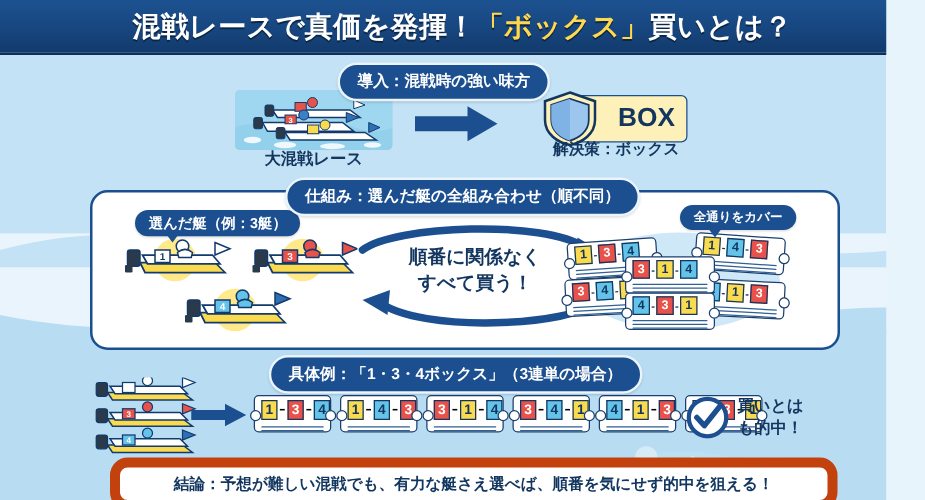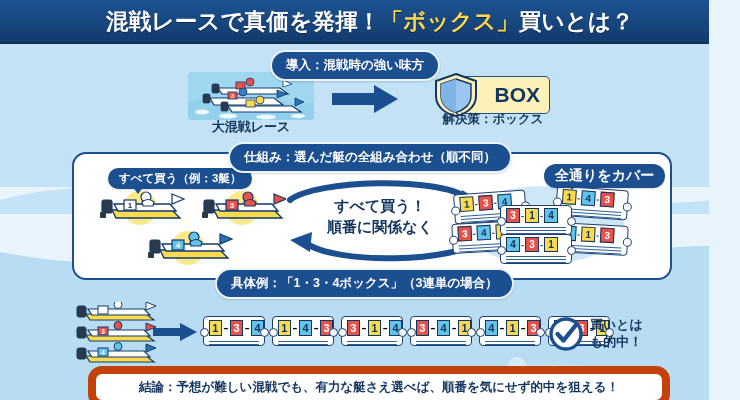--- a/index.html
+++ b/index.html
@@ -177,21 +177,21 @@
       <path d="M24,2 L44,9 L44,24 C44,35 34,42 24,44 C14,42 4,35 4,24 L4,9 Z" fill="#fdf0b8" stroke="#12365f" stroke-width="2"></path>
       <path d="M24,7 L39,12 L39,24 C39,33 31,38.5 24,40.5 C17,38.5 9,33 9,24 L9,12 Z" fill="#9cc6ee" stroke="#12365f" stroke-width="1.4"></path>
       <path d="M24,7 L24,40.5 C17,38.5 9,33 9,24 L9,12 Z" fill="#7fb3e6"></path>
     </svg>
   </div>
   <div class="introCap2">解決策：ボックス</div>
 
   <div class="panel"></div>
   <div class="pill ring" style="left:228px;top:142px;z-index:7;">仕組み：選んだ艇の全組み合わせ（順不同）</div>
 
-  <div class="pill" style="left:108px;top:168px;font-size:11.5px;padding:3px 11px;">すべて買う（例：3艇）</div>
+  <div class="pill" style="left:108px;top:168px;font-size:11.5px;padding:3px 11px;">選んだ艇（例：3艇）</div>
   <div class="balloonTail" style="left:132px;top:186px;"></div>
 
   <div class="boatsArea">
     <svg viewBox="0 0 190 84" width="190" height="84">
       <circle cx="44" cy="22" r="17" fill="#ffe98a"></circle>
       <circle cx="146" cy="22" r="17" fill="#ffe98a"></circle>
       <circle cx="92" cy="62" r="17" fill="#ffe98a"></circle>
 
       <g>
         <path d="M16,24 L76,24 L84,32 L20,32 Z" fill="#fada4e" stroke="#123a6c" stroke-width="1.4"></path>
@@ -232,25 +232,25 @@
   </div>
 
   <svg class="arcs" viewBox="0 0 220 86">
     <path d="M14,22 C40,2 160,-2 192,20" stroke="#1c4f8f" stroke-width="6" fill="none" stroke-linecap="round"></path>
     <path d="M186,12 L206,24 L184,32 Z" fill="#1c4f8f"></path>
     <path d="M206,62 C180,84 60,88 28,64" stroke="#1c4f8f" stroke-width="6" fill="none" stroke-linecap="round"></path>
     <path d="M34,74 L14,62 L36,54 Z" fill="#1c4f8f"></path>
   </svg>
 
   <div class="centerTxt">
+    <div>順番に関係なく</div>
     <div>すべて買う！</div>
-    <div>順番に関係なく</div>
-  </div>
-
-  <div class="pill" style="left:544px;top:164px;font-size:14px;padding:3px 11px;">全通りをカバー</div>
+  </div>
+
+  <div class="pill" style="left:544px;top:164px;font-size:10px;padding:3px 11px;">全通りをカバー</div>
   <div class="balloonTail" style="left:566px;top:182px;"></div>
 
   <div class="ticketCloud">
     <div class="cloudBg"></div>
     <div id="ticket-host">
         <div class="tk" style="left: 2px; top: 14px; width: 72px; height: 30px; z-index: 3; transform: rotate(-4deg);">
           <span class="notchL"></span>
           <span class="notchR"></span>
           <div class="nums">
             <span class="nb y">1</span>
@@ -341,21 +341,21 @@
           </div>
           <div class="lines">
             <i></i>
             <i></i>
             <i></i>
           </div>
         </div>
       </div>
   </div>
 
-  <div class="pill ring" style="left:215px;top:268px;z-index:7;">具体例：「1・3・4ボックス」（3連単の場合）</div>
+  <div class="pill ring" style="left:215px;top:284px;z-index:7;">具体例：「1・3・4ボックス」（3連単の場合）</div>
 
   <div class="exBoats">
     <svg viewBox="0 0 108 62" width="108" height="62">
       <g>
         <path d="M12,12 L72,12 L80,18 L16,18 Z" fill="#fada4e" stroke="#123a6c" stroke-width="1.2"></path>
         <path d="M14,7 L70,7 L76,13 L18,13 Z" fill="#fff" stroke="#123a6c" stroke-width="1.2"></path>
         <rect x="24" y="4" width="10" height="8" fill="#fff" stroke="#123a6c" stroke-width="1"></rect>
         <circle cx="44" cy="2.5" r="4" fill="#fff" stroke="#123a6c" stroke-width="1"></circle>
         <rect x="3" y="4" width="9" height="11" rx="2" fill="#2b3a4a" stroke="#123a6c" stroke-width="1"></rect>
         <path d="M72,0 L82,4 L72,8 Z" fill="#fff" stroke="#123a6c" stroke-width="1"></path>

